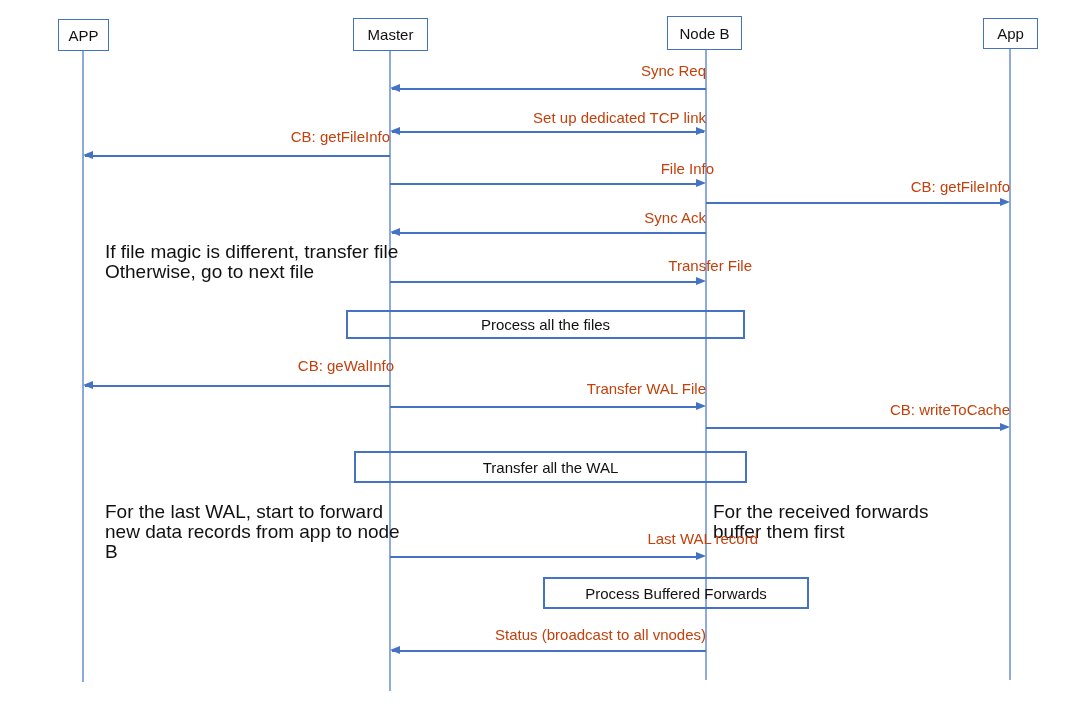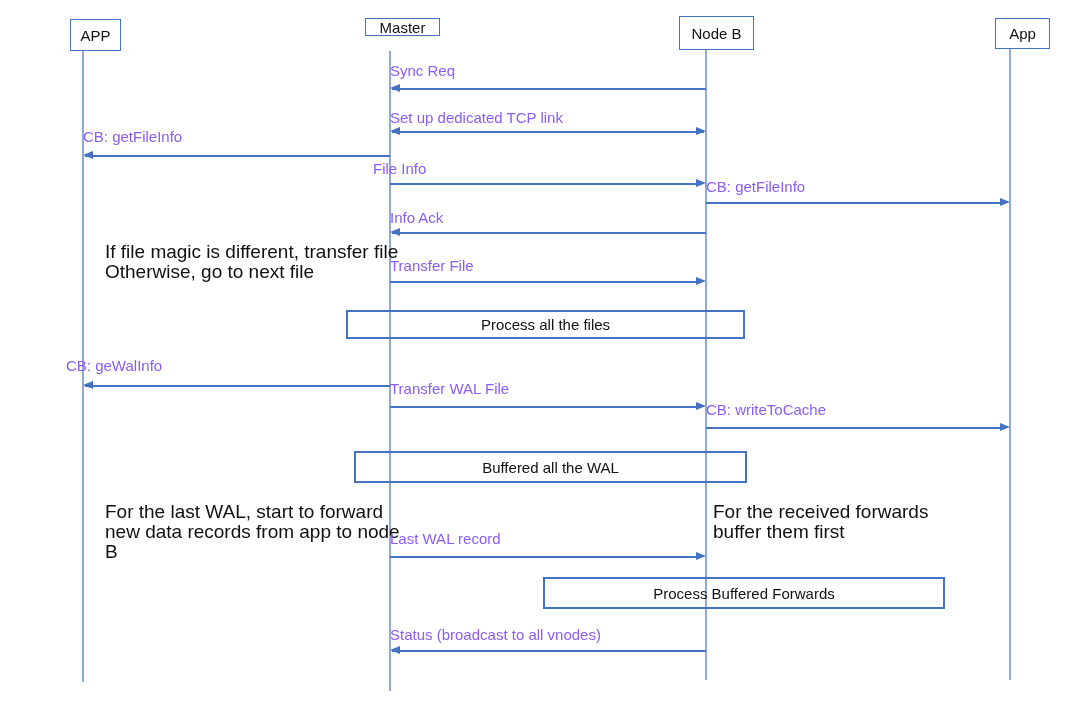--- a/index.html
+++ b/index.html
@@ -10,28 +10,28 @@
   }
   *{margin:0;padding:0;box-sizing:border-box;}
   body{background:#fff;font-family:"Liberation Sans", sans-serif;}
   .canvas{
     position:relative;width:1081px;height:705px;background:var(--bg);
     overflow:hidden;color:var(--text);
   }
   .actor-box{
     position:absolute;border:1.5px solid var(--blue);background:#fff;
     display:flex;align-items:center;justify-content:center;
-    font-size:15px;color:#111;z-index:3;margin-left:12px;
+    font-size:15px;color:#111;z-index:3;
   }
   .lifeline{
     position:absolute;width:2px;background:var(--lifeline);z-index:1;
   }
   .msg-label{
-    position:absolute;text-align:left;font-size:15px;height:19px;
-    line-height:19px;color:#8b5cf6;z-index:2;white-space:nowrap;
+    position:absolute;text-align:right;font-size:15px;height:19px;
+    line-height:19px;color:#c2410c;z-index:2;white-space:nowrap;
   }
   .msg-line{
     position:absolute;height:1.5px;background:var(--blue);z-index:2;
   }
   .arrow-left{
     position:absolute;width:0;height:0;z-index:2;
     border-top:4.5px solid transparent;border-bottom:4.5px solid transparent;
     border-right:10px solid var(--blue);
   }
   .arrow-right{
@@ -53,21 +53,21 @@
 <body>
 
 <div class="canvas">
 
   <div class="lifeline" style="left:82px;top:51px;height:631px"></div>
   <div class="lifeline" style="left:389px;top:51px;height:640px"></div>
   <div class="lifeline" style="left:705px;top:50px;height:630px"></div>
   <div class="lifeline" style="left:1009px;top:49px;height:631px"></div>
 
   <div class="actor-box" style="left:58px;top:19px;width:51px;height:32px">APP</div>
-  <div class="actor-box" style="left:353px;top:18px;width:75px;height:18px">Master</div>
+  <div class="actor-box" style="left:353px;top:18px;width:75px;height:33px">Master</div>
   <div class="actor-box" style="left:667px;top:16px;width:75px;height:34px">Node B</div>
   <div class="actor-box" style="left:983px;top:18px;width:55px;height:31px">App</div>
 
   <div>
     <div class="msg-label" style="left:390px;top:61px;width:316px">Sync Req</div>
     <div class="msg-line" style="left:392px;top:88px;width:314px"></div>
     <div class="arrow-left" style="left:390px;top:84px"></div>
   </div>
 
   <div>
@@ -77,33 +77,33 @@
     <div class="arrow-right" style="left:696px;top:127px"></div>
   </div>
 
   <div>
     <div class="msg-label" style="left:83px;top:127px;width:307px">CB: getFileInfo</div>
     <div class="msg-line" style="left:85px;top:155px;width:305px"></div>
     <div class="arrow-left" style="left:83px;top:151px"></div>
   </div>
 
   <div>
-    <div class="msg-label" style="left:373px;top:159px;width:316px">File Info</div>
+    <div class="msg-label" style="left:398px;top:159px;width:316px">File Info</div>
     <div class="msg-line" style="left:390px;top:183px;width:308px"></div>
     <div class="arrow-right" style="left:696px;top:179px"></div>
   </div>
 
   <div>
     <div class="msg-label" style="left:706px;top:177px;width:304px">CB: getFileInfo</div>
     <div class="msg-line" style="left:706px;top:202px;width:296px"></div>
     <div class="arrow-right" style="left:1000px;top:198px"></div>
   </div>
 
   <div>
-    <div class="msg-label" style="left:390px;top:208px;width:316px">Info Ack</div>
+    <div class="msg-label" style="left:390px;top:208px;width:316px">Sync Ack</div>
     <div class="msg-line" style="left:392px;top:232px;width:314px"></div>
     <div class="arrow-left" style="left:390px;top:228px"></div>
   </div>
 
   <div>
     <div class="msg-label" style="left:390px;top:256px;width:362px">Transfer File</div>
     <div class="msg-line" style="left:390px;top:281px;width:308px"></div>
     <div class="arrow-right" style="left:696px;top:277px"></div>
   </div>
 
@@ -123,35 +123,35 @@
     <div class="msg-line" style="left:390px;top:406px;width:308px"></div>
     <div class="arrow-right" style="left:696px;top:402px"></div>
   </div>
 
   <div>
     <div class="msg-label" style="left:706px;top:400px;width:304px">CB: writeToCache</div>
     <div class="msg-line" style="left:706px;top:427px;width:296px"></div>
     <div class="arrow-right" style="left:1000px;top:423px"></div>
   </div>
 
-  <div class="process-box" style="left:354px;top:451px;width:393px;height:32px">Buffered all the WAL</div>
+  <div class="process-box" style="left:354px;top:451px;width:393px;height:32px">Transfer all the WAL</div>
 
   <div class="note" style="left:713px;top:502px;width:220px">For the received forwards
 buffer them first</div>
 
   <div class="note" style="left:105px;top:502px;width:300px">For the last WAL, start to forward
 new data records from app to node B</div>
 
   <div>
     <div class="msg-label" style="left:390px;top:529px;width:368px">Last WAL record</div>
     <div class="msg-line" style="left:390px;top:556px;width:308px"></div>
     <div class="arrow-right" style="left:696px;top:552px"></div>
   </div>
 
-  <div class="process-box" style="left:543px;top:577px;width:402px;height:32px">Process Buffered Forwards</div>
+  <div class="process-box" style="left:543px;top:577px;width:266px;height:32px">Process Buffered Forwards</div>
 
   <div>
     <div class="msg-label" style="left:390px;top:625px;width:316px">Status (broadcast to all vnodes)</div>
     <div class="msg-line" style="left:392px;top:650px;width:314px"></div>
     <div class="arrow-left" style="left:390px;top:646px"></div>
   </div>
 
 </div>
 
 </body></html>

